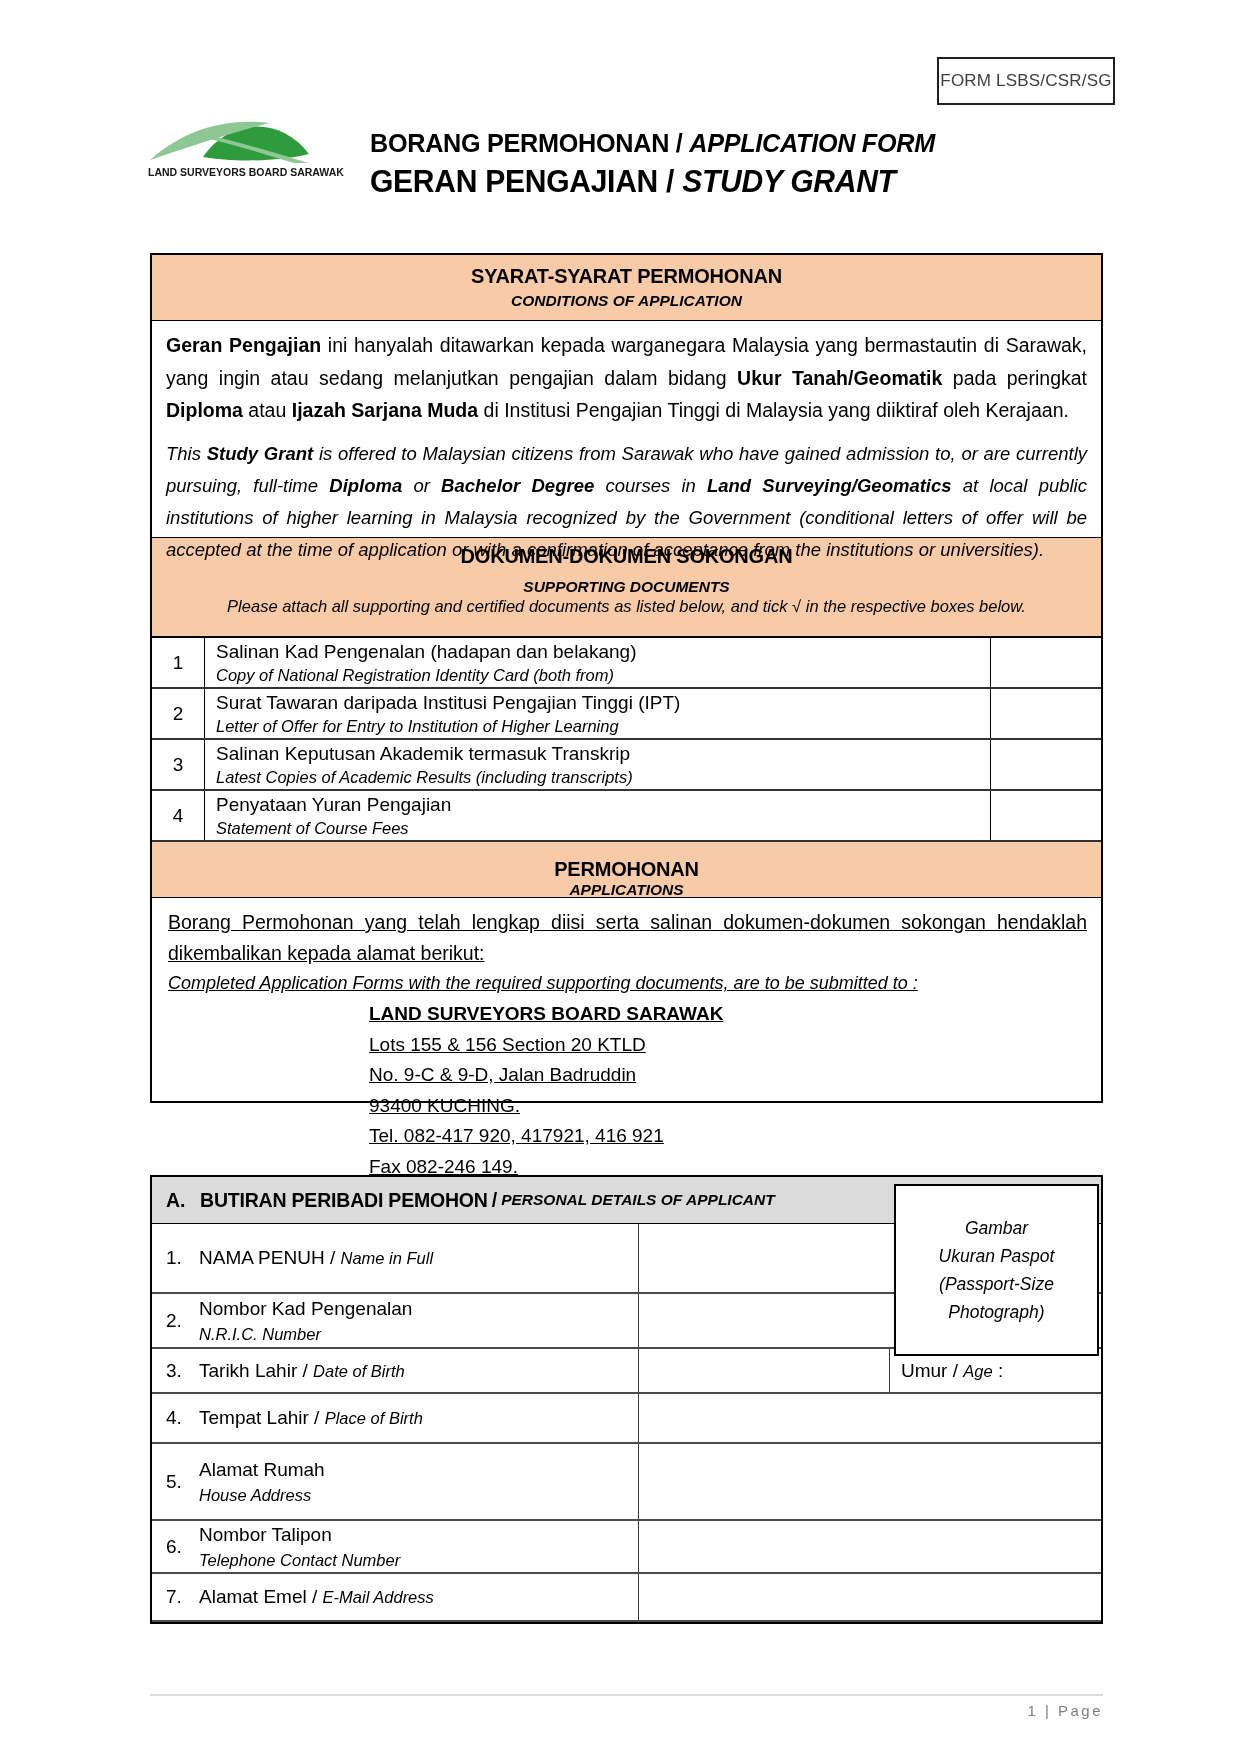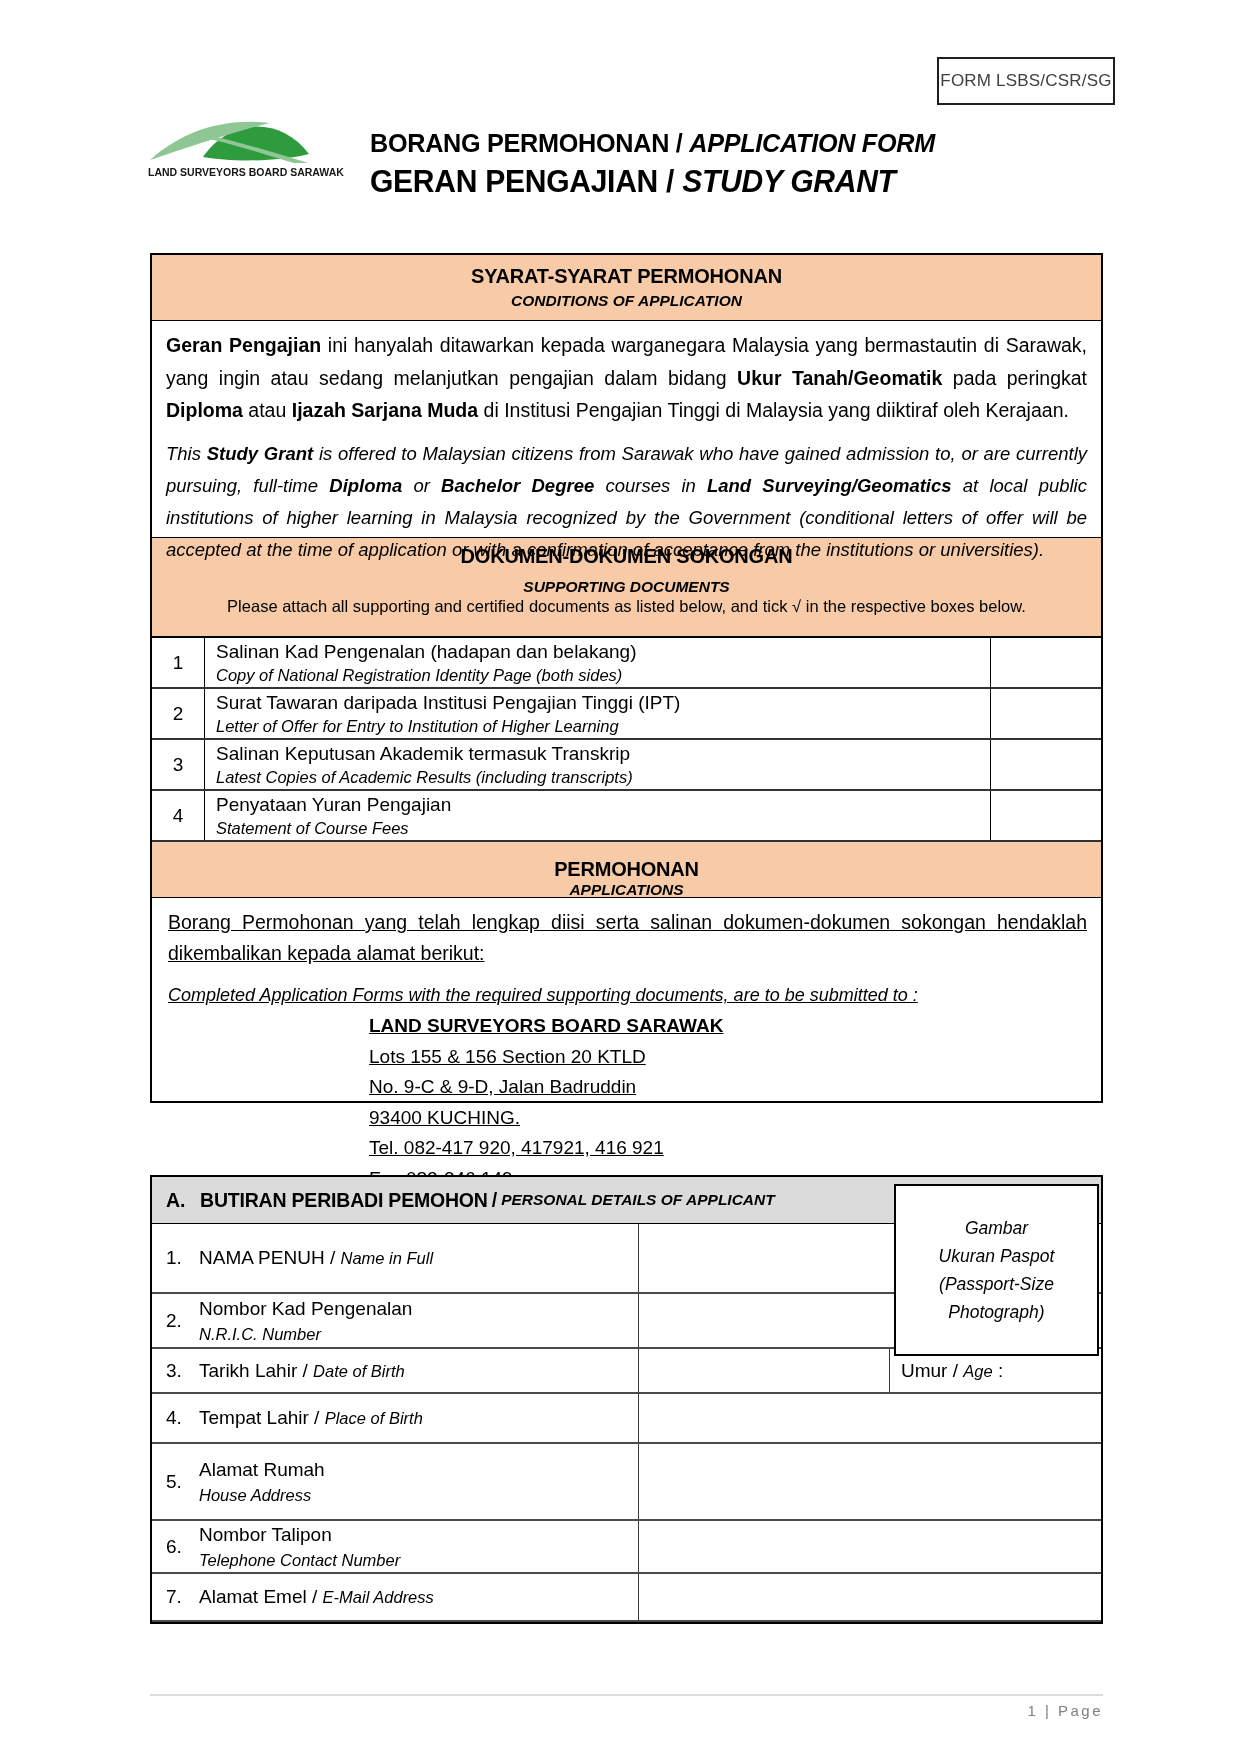--- a/index.html
+++ b/index.html
@@ -44,31 +44,31 @@
   .h-my{font-weight:bold;font-size:20px;letter-spacing:-.2px;}
   .h-en{font-weight:bold;font-style:italic;font-size:15.5px;}
   .hdr1{height:66px;padding-top:10px;}
   .hdr1 .h-en{margin-top:4px;}
   .body1{height:217px;padding:8px 14px 0 14px;border-bottom:1.5px solid #000;}
   .para-my{font-size:19.5px;line-height:32.5px;text-align:justify;}
   .para-en{font-size:18.5px;line-height:32px;font-style:italic;text-align:justify;margin-top:11px;}
   .hdr2{height:100px;padding-top:7px;border-bottom:2px solid #000;}
   .hdr2 .h-en{margin-top:10px;}
   .inst-my{font-size:17.5px;margin-top:3px;}
-  .inst-en{font-size:16.5px;margin-top:1px;}
+  .inst-en{font-size:16.5px;font-style:italic;margin-top:1px;}
   .doc-row{display:flex;height:51px;border-bottom:2px solid #333;}
   .doc-num{width:53px;border-right:1.5px solid #000;display:flex;align-items:center;justify-content:center;font-size:19px;}
   .doc-desc{flex:1;display:flex;flex-direction:column;justify-content:center;padding-left:11px;}
   .doc-my{font-size:19px;line-height:25px;}
   .doc-en{font-size:16.5px;font-style:italic;line-height:22px;}
   .doc-check{width:111px;border-left:1.5px solid #000;}
   .hdr3{height:56px;padding-top:16px;border-bottom:1.5px solid #000;}
   .body3{height:203px;padding:9px 14px 0 16px;text-decoration:underline;}
   .app-my{font-size:19.5px;line-height:31px;text-align:justify;}
-  .app-en{font-size:18px;font-style:italic;line-height:28px;margin-top:12px;}
+  .app-en{font-size:18px;font-style:italic;line-height:28px;margin-top:0;}
   .address{margin-left:201px;font-size:19px;line-height:30.5px;margin-top:2px;}
 
   
   .secA{
     position:absolute;left:150px;top:1175px;width:953px;
     border:2px solid var(--border-black);
   }
   .secA-header{
     height:47px;background:var(--section-a-header-bg);border-bottom:1.5px solid #000;
     display:flex;align-items:center;padding-left:14px;
@@ -143,21 +143,21 @@
   <div class="sec-orange hdr2">
     <div class="h-my">DOKUMEN-DOKUMEN SOKONGAN</div>
     <div class="h-en">SUPPORTING DOCUMENTS</div>
     <div class="inst-en">Please attach all supporting and certified documents as listed below, and tick √ in the respective boxes below.</div>
   </div>
 
   <div class="doc-row">
     <div class="doc-num">1</div>
     <div class="doc-desc">
       <div class="doc-my">Salinan Kad Pengenalan (hadapan dan belakang)</div>
-      <div class="doc-en">Copy of National Registration Identity Page (both sides)</div>
+      <div class="doc-en">Copy of National Registration Identity Card (both from)</div>
     </div>
     <div class="doc-check"></div>
   </div>
 
   <div class="doc-row">
     <div class="doc-num">2</div>
     <div class="doc-desc">
       <div class="doc-my">Surat Tawaran daripada Institusi Pengajian Tinggi (IPT)</div>
       <div class="doc-en">Letter of Offer for Entry to Institution of Higher Learning</div>
     </div>

